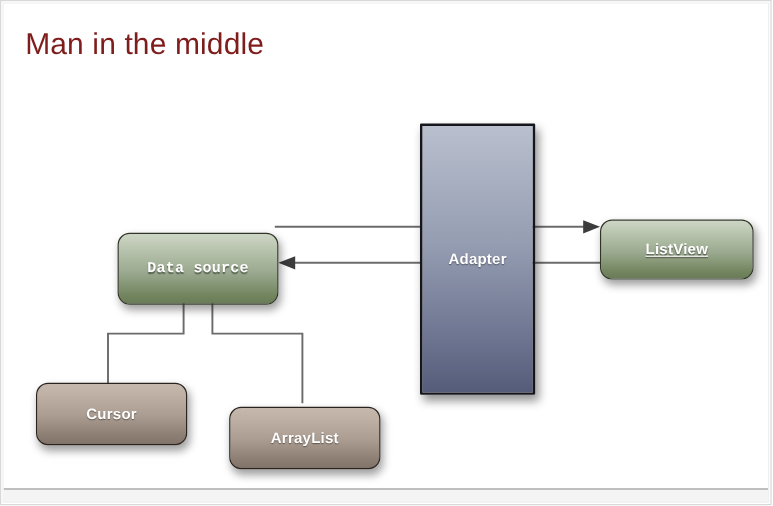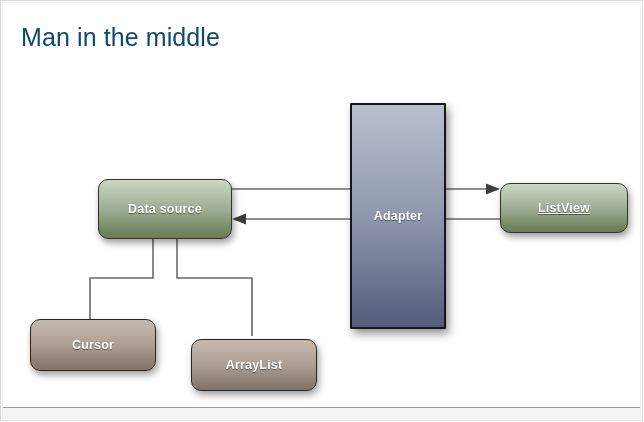--- a/index.html
+++ b/index.html
@@ -65,21 +65,21 @@
     box-sizing: border-box;
   }
 
   
   #slide-title {
     position: absolute;
     left: 18px;
     top: 19px;
     font-size: 25px;
     line-height: 30px;
-    color: #0c4a6e;
+    color: #7f1d1d;
     letter-spacing: 0.1px;
     white-space: nowrap;
   }
 
   
   .node {
     position: absolute;
     box-sizing: border-box;
     display: flex;
     align-items: center;
@@ -171,21 +171,21 @@
       <line x1="497" y1="216" x2="429" y2="216"></line>
 
       <line x1="347" y1="216" x2="241" y2="216"></line>
       <polygon class="arrowhead" points="229,216 243,210.5 243,221.5"></polygon>
 
       <polyline points="150,231 150,275 87,275 87,333"></polyline>
 
       <polyline points="174,231 174,275 249,275 249,333"></polyline>
     </svg>
 
-    <div class="node node--green" style="left:95px; top:176px; width:134px; height:60px;">
+    <div class="node node--green" style="left:95px; top:191px; width:134px; height:60px;font-family:Liberation Mono, monospace;">
       <span>Data source</span>
     </div>
 
     <div class="node node--blue" style="left:347px; top:100px; width:96px; height:226px;">
       <span>Adapter</span>
     </div>
 
     <div class="node node--green" style="left:497px; top:180px; width:128px; height:50px;text-decoration:underline;">
       <span>ListView</span>
     </div>

